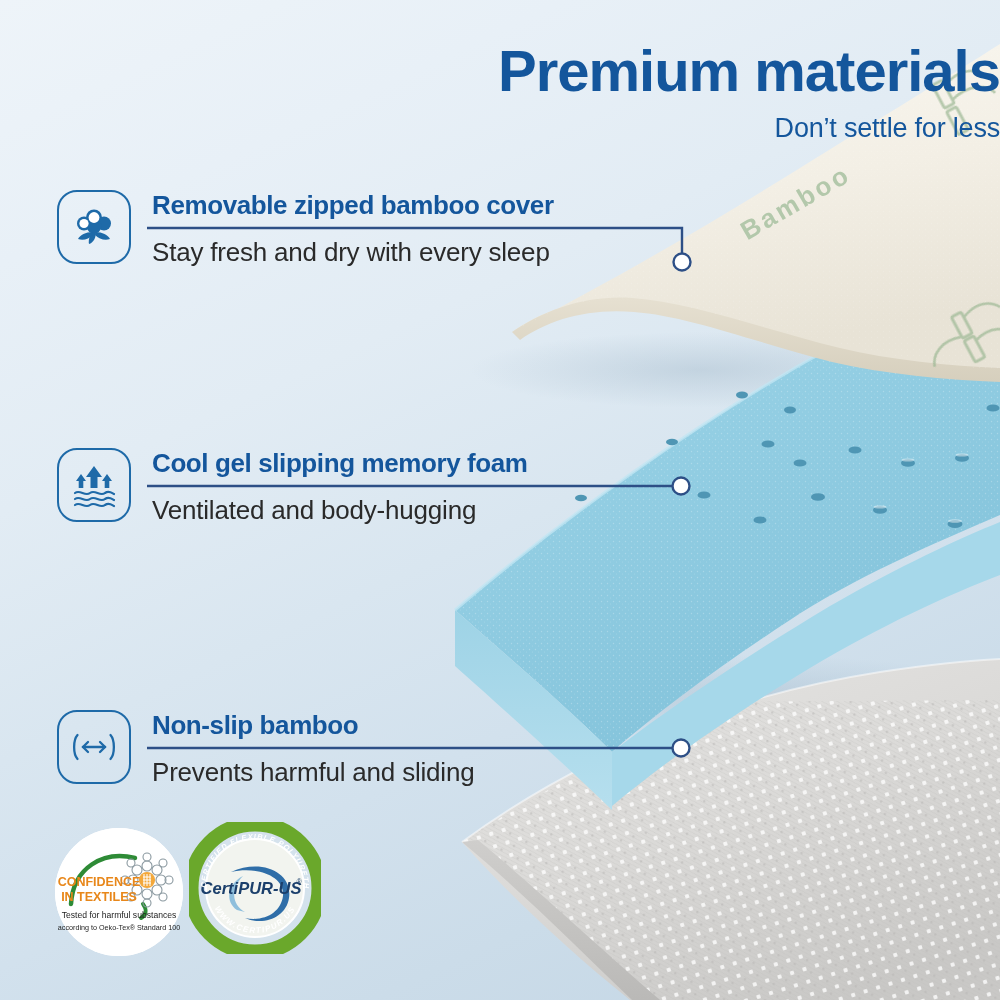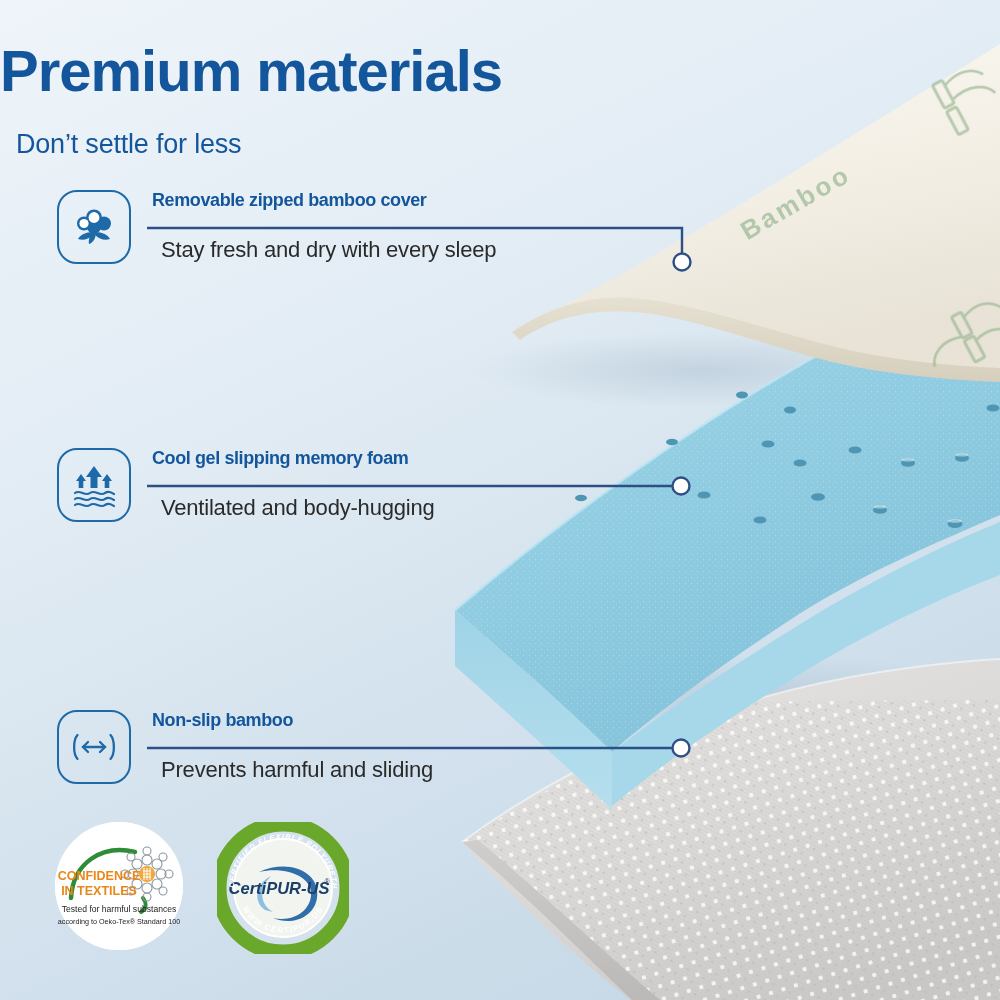--- a/index.html
+++ b/index.html
@@ -29,34 +29,34 @@
         #c3d6e4 100%);
     overflow: hidden;
   }
 
   
   .header {
     position: absolute;
     top: 0;
     left: 0;
     width: 1000px;
-    text-align: left;
+    text-align: right;
     z-index: 40;
   }
   .title {
     margin: 0;
     padding-top: 40px;
     font-size: 58px;
     font-weight: bold;
     letter-spacing: -1px;
     color: #14569c;
     line-height: 1.08;
   }
   .subtitle {
-    margin: 16px;
+    margin: 0;
     padding-top: 10px;
     font-size: 27px;
     color: #14569c;
     letter-spacing: -0.2px;
   }
 
   
   .product {
     position: absolute;
     inset: 0;
@@ -78,54 +78,52 @@
     border-radius: 20px;
     box-sizing: border-box;
     display: flex;
     align-items: center;
     justify-content: center;
   }
   .feature .ftitle {
     position: absolute;
     left: 95px;
     top: 0px;
-    font-size: 18px;
+    font-size: 26px;
     font-weight: bold;
     color: #14569c;
     white-space: nowrap;
     letter-spacing: -0.4px;
   }
   .feature .fdesc {
     position: absolute;
     left: 95px;
     top: 47px;
-    font-size: 22px;
+    font-size: 26px;
     color: #2a2a2a;
     white-space: nowrap;
     letter-spacing: -0.2px;
-    margin-left: 9px;
   }
 
   
   .leader-layer {
     position: absolute;
     inset: 0;
     z-index: 35;
     pointer-events: none;
   }
 
   
   .badges {
     position: absolute;
     left: 55px;
     bottom: 38px;
     z-index: 40;
     display: flex;
-    align-items: flex-start;
-    gap: 28px;
+    align-items: center;
   }
   .badge-oeko {
     width: 128px;
     height: 128px;
     border-radius: 50%;
     background: #ffffff;
     display: flex;
     align-items: center;
     justify-content: center;
     position: relative;

